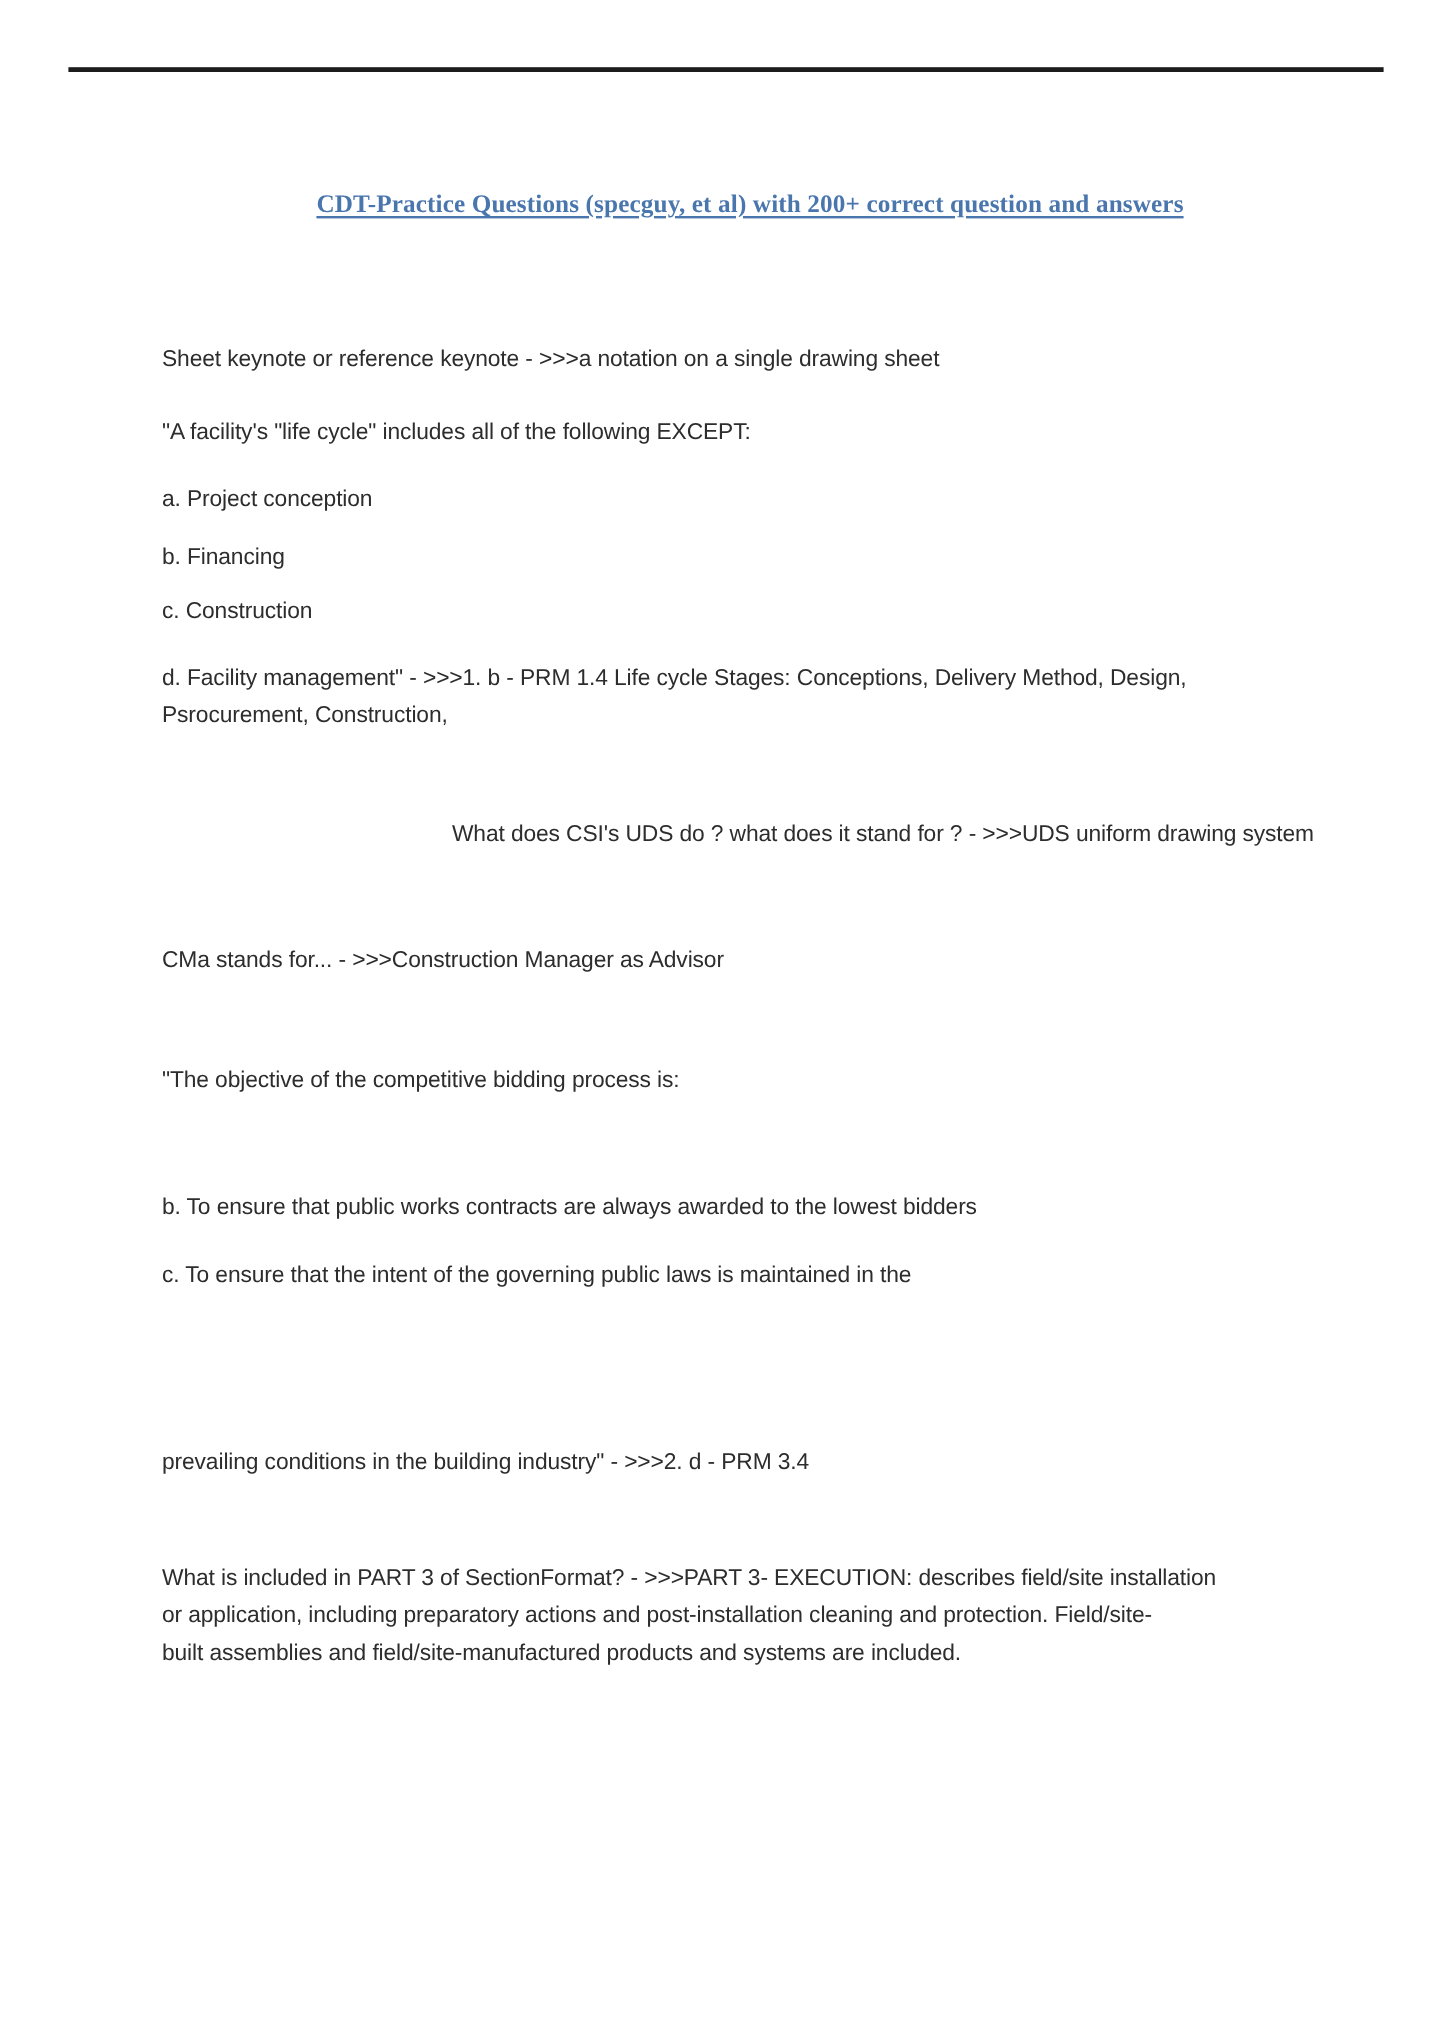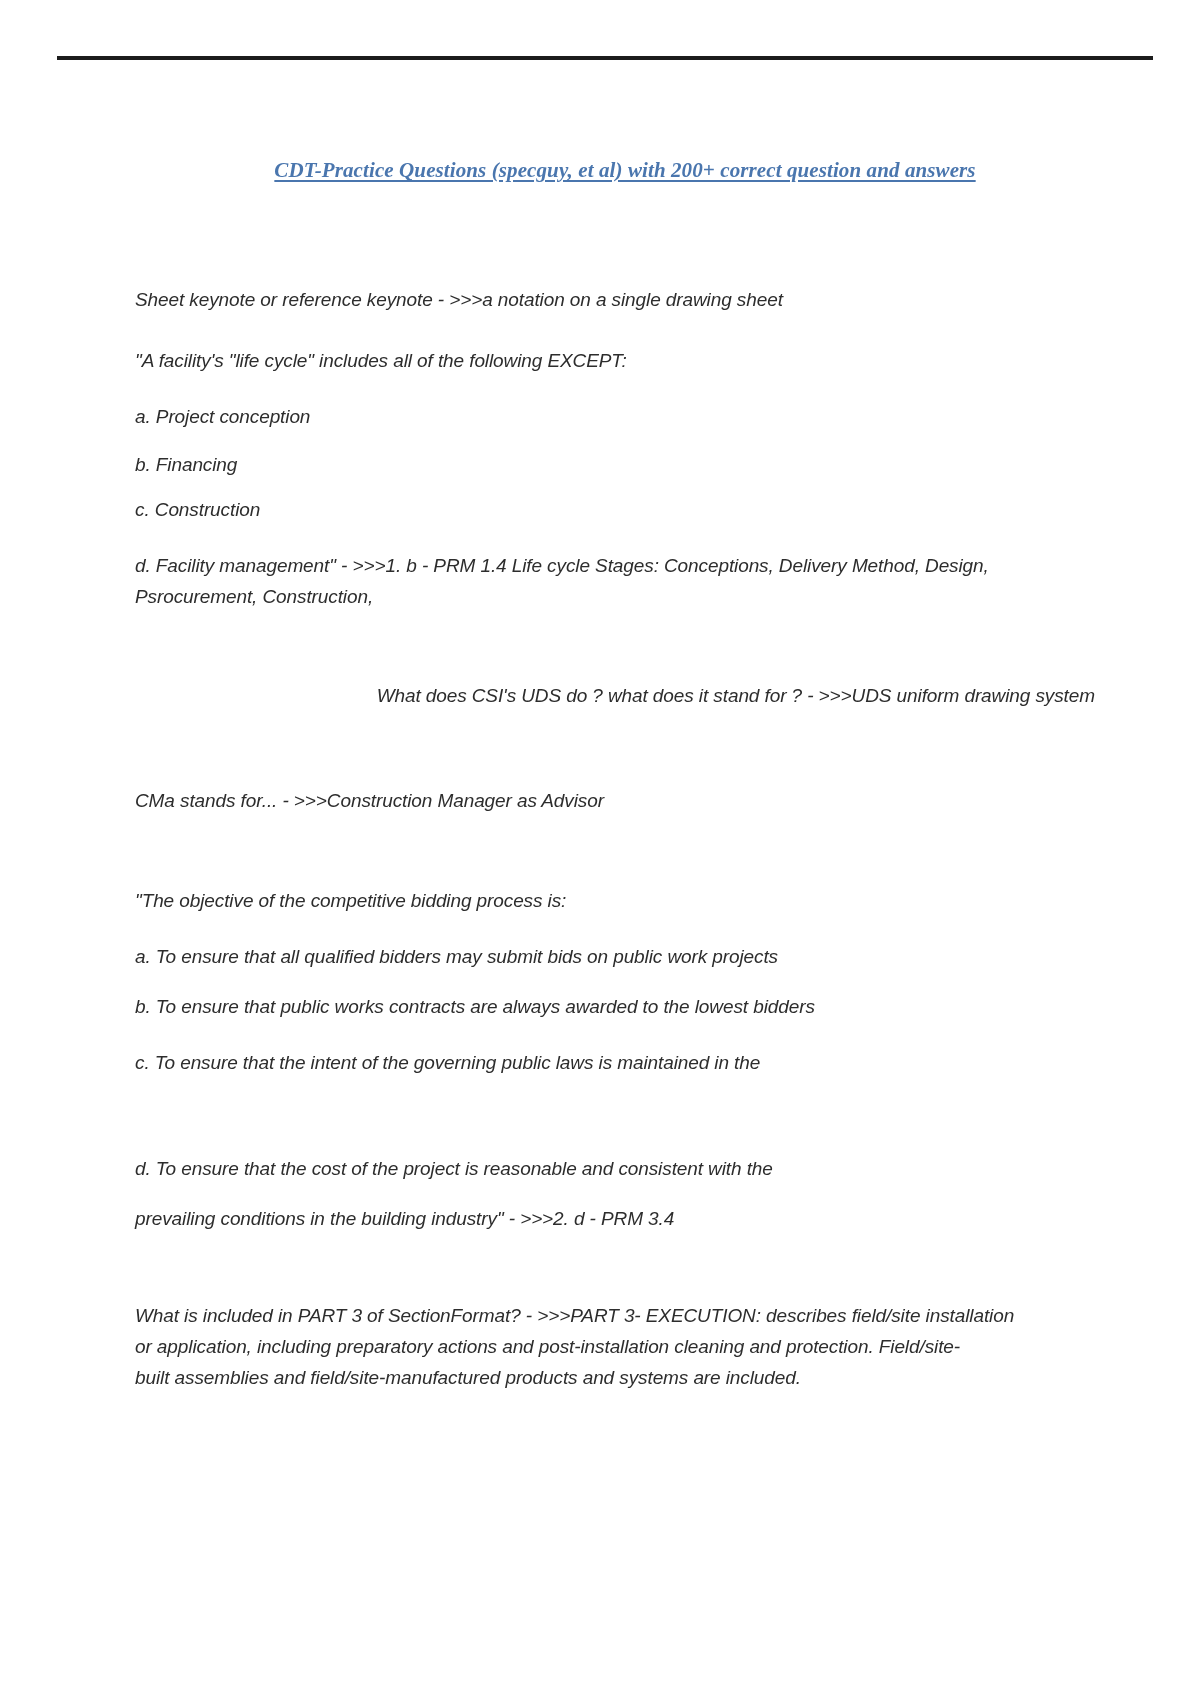--- a/index.html
+++ b/index.html
@@ -10,21 +10,20 @@
   }
   * { margin: 0; padding: 0; box-sizing: border-box; }
   html, body { background: #ffffff; }
   .page {
     position: relative;
     width: 1200px;
     height: 1393px;
     background: var(--page_bg);
     overflow: hidden;
     font-family: "Liberation Sans", sans-serif;
-    font-style: italic;
   }
   .rule {
     position: absolute;
     left: 57px;
     right: 47px;
     height: 4px;
     background: var(--rule);
   }
   .rule-top { top: 56px; }
   .rule-bottom { top: 1694px; }
@@ -87,24 +86,22 @@
   <div class="para p0">Sheet keynote or reference keynote - &gt;&gt;&gt;a notation on a single drawing sheet</div>
   <div class="para p1">"A facility's "life cycle" includes all of the following EXCEPT:</div>
   <div class="para p2">a. Project conception</div>
   <div class="para p3">b. Financing</div>
   <div class="para p4">c. Construction</div>
   <div class="para p5">d. Facility management" - &gt;&gt;&gt;1. b - PRM 1.4 Life cycle Stages: Conceptions, Delivery Method, Design,
 Psrocurement, Construction,</div>
   <div class="para p6">What does CSI's UDS do ? what does it stand for ? - &gt;&gt;&gt;UDS uniform drawing system</div>
   <div class="para p7">CMa stands for... - &gt;&gt;&gt;Construction Manager as Advisor</div>
   <div class="para p8">"The objective of the competitive bidding process is:</div>
-  <div class="para p9">a. To ensure that all qualified bidders may submit bids on public work projects</div>
   <div class="para p10">b. To ensure that public works contracts are always awarded to the lowest bidders</div>
   <div class="para p11">c. To ensure that the intent of the governing public laws is maintained in the</div>
-  <div class="para p13">d. To ensure that the cost of the project is reasonable and consistent with the</div>
   <div class="para p14">prevailing conditions in the building industry" - &gt;&gt;&gt;2. d - PRM 3.4</div>
   <div class="para p15">What is included in PART 3 of SectionFormat? - &gt;&gt;&gt;PART 3- EXECUTION: describes field/site installation
 or application, including preparatory actions and post-installation cleaning and protection. Field/site-
 built assemblies and field/site-manufactured products and systems are included.</div>
 
   <div class="rule rule-bottom"></div>
 
 </div>
 
 </body></html>

